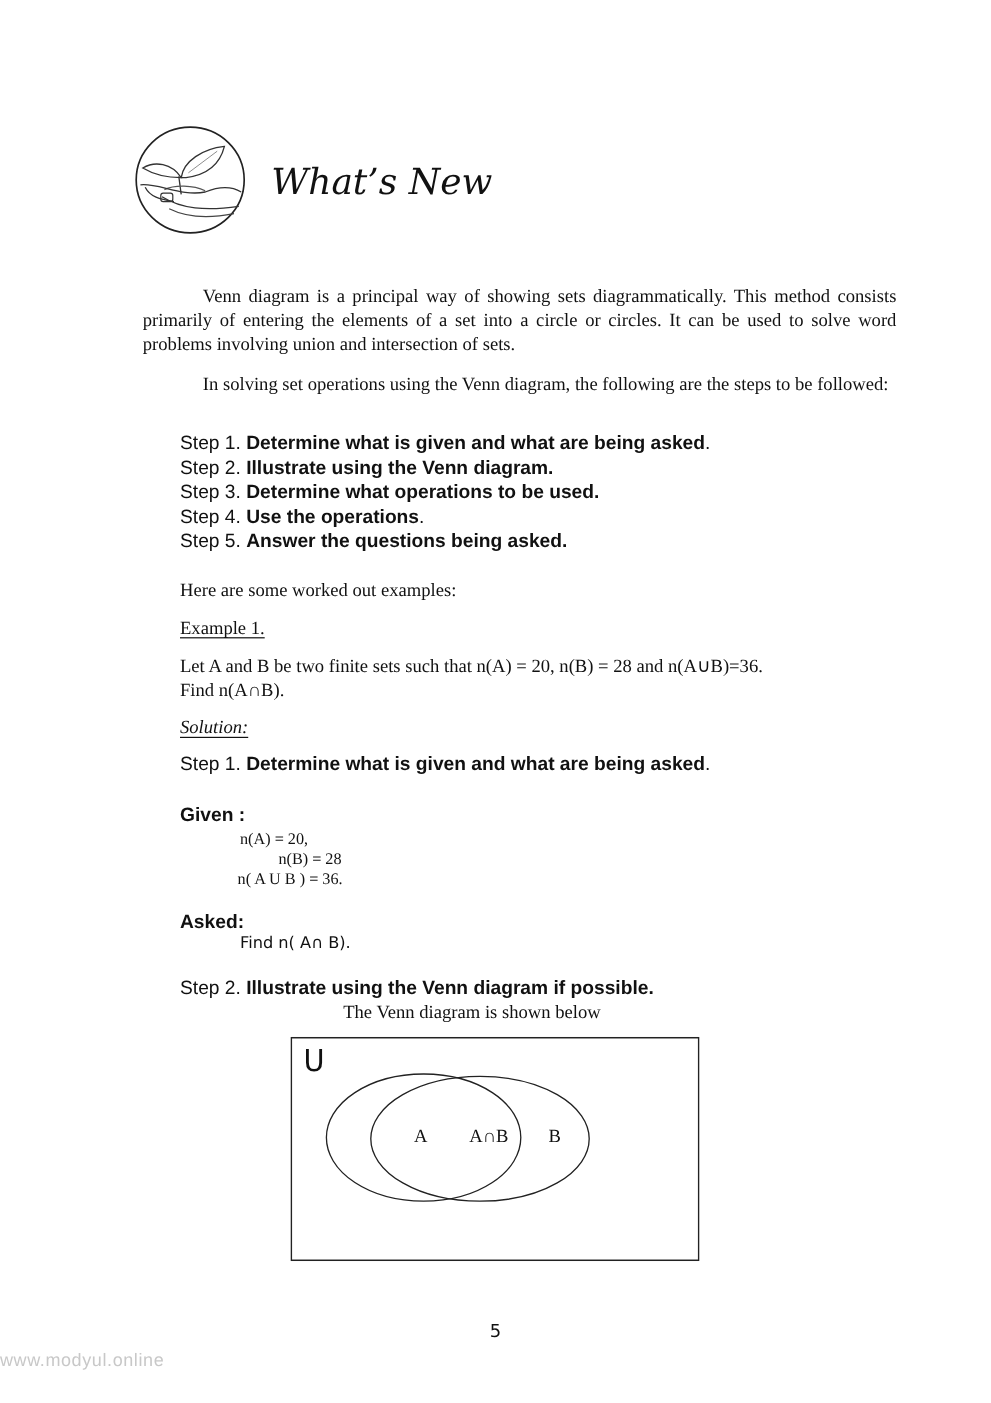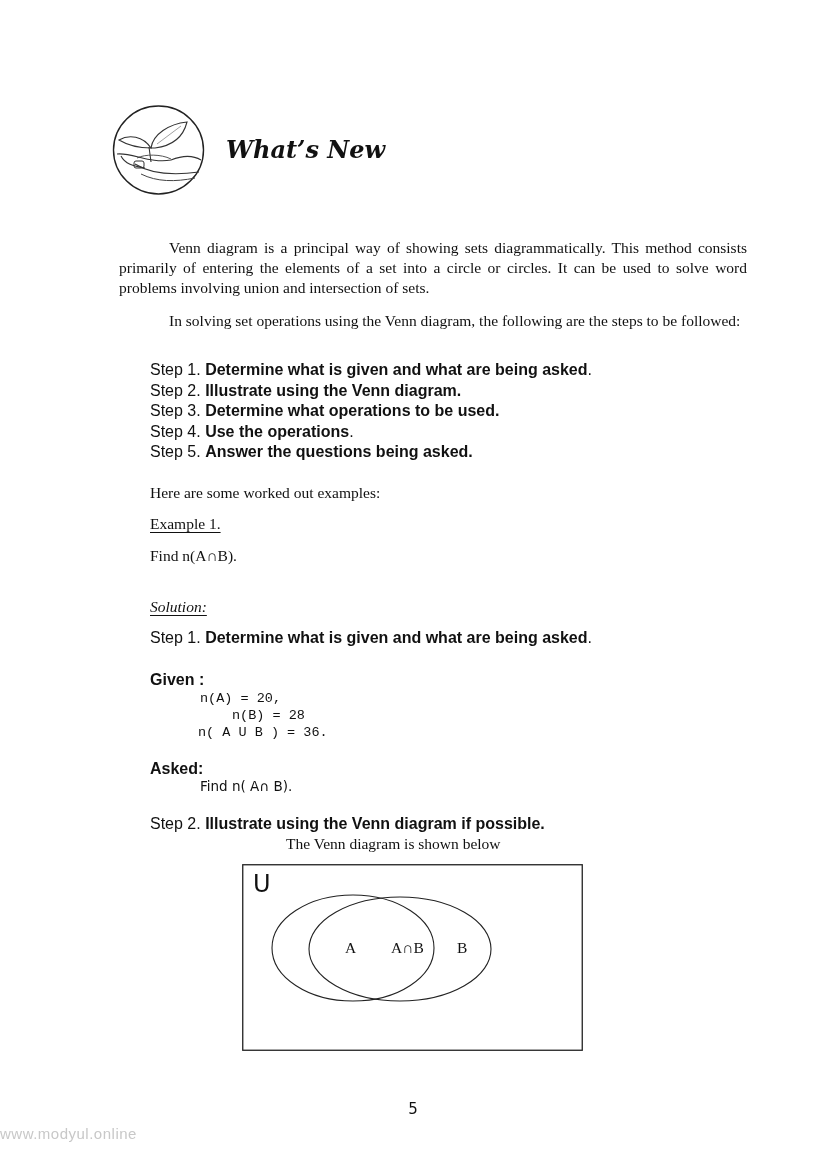--- a/index.html
+++ b/index.html
@@ -6,21 +6,21 @@
   body { width: 826px; height: 1169px; position: relative; overflow: hidden;
          font-family: "DejaVu Serif", "Liberation Serif", serif; color: #111; }
   .abs { position: absolute; }
   .serif { font-family: "Liberation Serif", serif; font-size: 15.5px; line-height: 20px; }
   .bk { font-family: Liberation Sans, sans-serif; font-size: 16px; line-height: 20.5px; }
   .b { font-weight: bold; }
   .u { text-decoration: underline; text-underline-offset: 3px; }
   .para { width: 628px; text-align: justify; }
   .indent { text-indent: 50px; margin-left: 19px; }
   .sans { font-family: "Liberation Sans", sans-serif; }
-  .title { font-family: "DejaVu Serif", serif; font-weight: bold; font-style: italic; font-size: 24px; }
+  .title { font-family: "DejaVu Serif", serif; font-weight: normal; font-style: italic; font-size: 30px; }
   .footer { font-family: "Liberation Sans", sans-serif; color: #c8c8c8; font-size: 15px; letter-spacing: 0.5px; }
 </style>
 </head>
 <body>
 
 <div class="abs" style="left:111px; top:104px; width:95px; height:92px;">
   <svg width="95" height="92" viewBox="0 0 95 92">
     <ellipse cx="47.5" cy="46" rx="45" ry="44" fill="none" stroke="#222" stroke-width="1.4"></ellipse>
 
     <path d="M40 44 C 42 30, 58 20, 76 18 C 72 34, 60 42, 44 44 Z" fill="none" stroke="#333" stroke-width="1.1"></path>
@@ -47,29 +47,30 @@
   <div class="bk"><span>Step 2. </span><span class="b">Illustrate using the Venn diagram.</span><span></span></div>
   <div class="bk"><span>Step 3. </span><span class="b">Determine what operations to be used.</span><span></span></div>
   <div class="bk"><span>Step 4. </span><span class="b">Use the operations</span><span>.</span></div>
   <div class="bk"><span>Step 5. </span><span class="b">Answer the questions being asked.</span><span></span></div>
 </div>
 
 <div class="abs serif" style="left:150px; top:483px;">Here are some worked out examples:</div>
 <div class="abs serif u" style="left:150px; top:514px;">Example 1.</div>
 
 <div class="abs serif" style="left:150px; top:546px; width:590px;">
+  <div>Let A and B be two finite sets such that n(A) = 20, n(B) = 28 and n(A∪B)=36.</div>
   <div>Find n(A∩B).</div>
 </div>
 
 <div class="abs serif u" style="left:150px; top:597px;font-style:italic;">Solution:</div>
 
 <div class="abs bk" style="left:150px; top:628px;"><span>Step 1. </span><span class="b">Determine what is given and what are being asked</span><span>.</span></div>
 
 <div class="abs bk b" style="left:150px; top:670px;">Given :</div>
-<div class="abs" style="left:198px; top:690px; font-family:Liberation Mono, monospace; font-size:13.5px; line-height:17px;">
+<div class="abs" style="left:198px; top:690px; font-family:Liberation Serif, serif; font-size:13.5px; line-height:17px;">
   <div style="padding-left:2px;">n(A) = 20,</div>
   <div style="padding-left:2px;margin-left:32px;">n(B) = 28</div>
   <div>n( A U B ) = 36.</div>
 </div>
 
 <div class="abs bk b" style="left:150px; top:759px;">Asked:</div>
 <div class="abs" style="left:200px; top:778px; font-family:'DejaVu Sans', sans-serif; font-size:13.5px;text-align:right;">Find n( A∩ B).</div>
 
 <div class="abs bk" style="left:150px; top:814px;"><span>Step 2. </span><span class="b">Illustrate using the Venn diagram if possible.</span></div>
 <div class="abs serif" style="left:286px; top:834px;">The Venn diagram is shown below</div>

